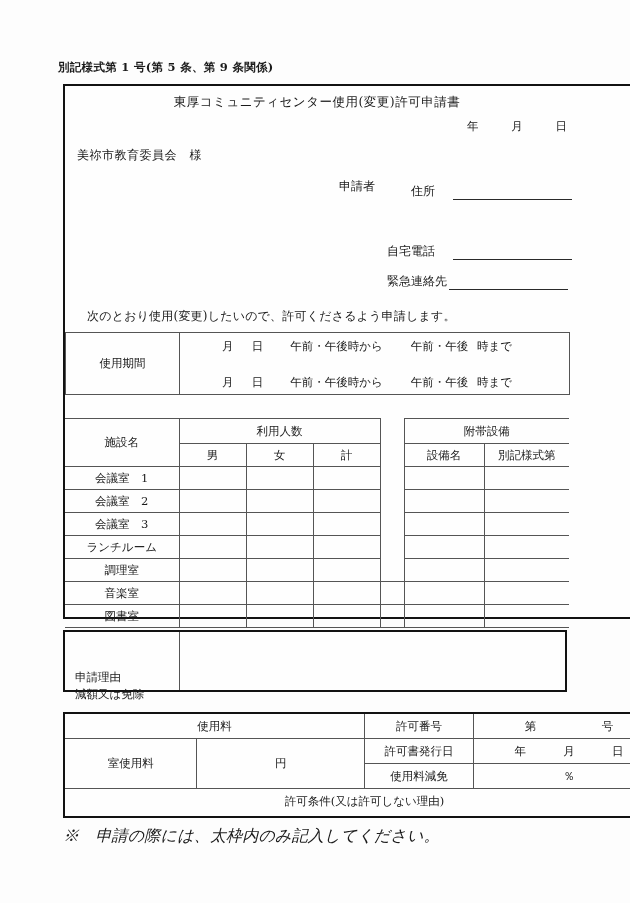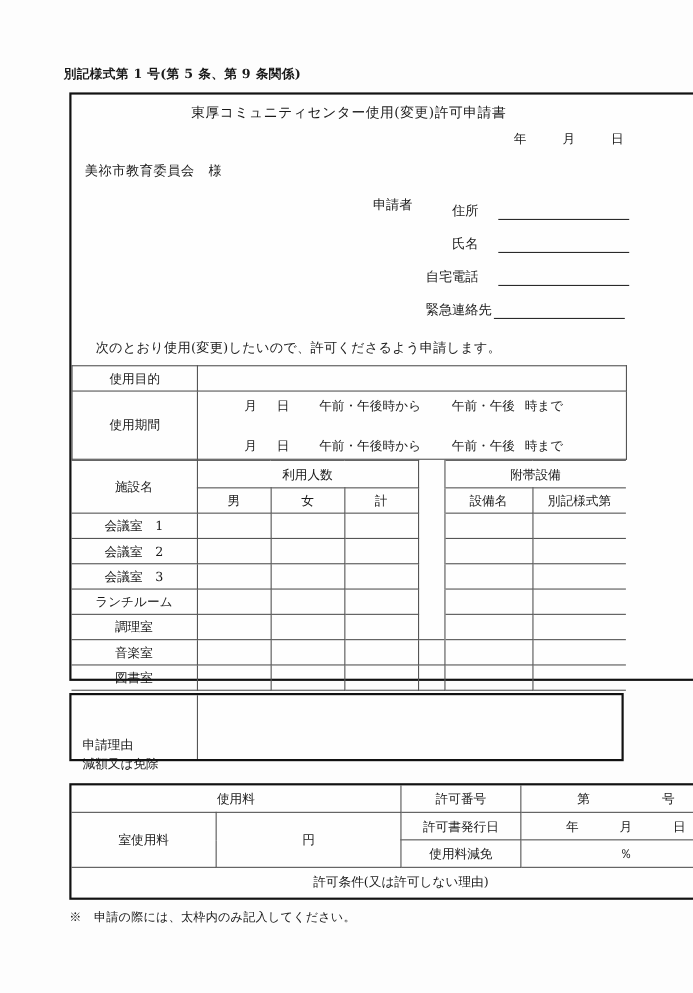--- a/index.html
+++ b/index.html
@@ -237,22 +237,23 @@
     text-align: left;
     padding-left: 8px;
     height: 34px;
     vertical-align: top;
     padding-top: 5px;
   }
 
   .note {
     position: absolute;
     left: 63px; top: 828px;
-    font-size: 11px;
+    font-size: 16px;
     letter-spacing: .2px;
+    font-style: italic;
   }
 </style>
 </head>
 <body>
 
 <div class="page">
 
   <div class="t form-no">別記様式第 1 号(第 5 条、第 9 条関係)</div>
 
   <div class="main-box">
@@ -264,48 +265,40 @@
       <span>月</span>
       <span>日</span>
     </div>
 
     <div class="t addressee">美祢市教育委員会　様</div>
 
     <div class="t applicant-label">申請者</div>
 
     <div class="field-row fr1">
       <span class="field-label">住所</span>
-      <span class="field-rule"></span>
-    </div>
-    <div class="field-row fr2">
-      <span class="field-label">氏名</span>
       <span class="field-rule"></span>
     </div>
     <div class="field-row fr3">
       <span class="field-label">自宅電話</span>
       <span class="field-rule"></span>
     </div>
     <div class="field-row fr4">
       <span class="field-label">緊急連絡先</span>
       <span class="field-rule"></span>
     </div>
 
     <div class="t intro">次のとおり使用(変更)したいので、許可くださるよう申請します。</div>
 
     <div class="section-upper">
       <table class="grid">
         <colgroup>
             <col style="width:114px">
             <col style="width:390px">
           </colgroup>
         <tbody>
-          <tr class="row-purpose">
-            <td class="c-label">使用目的</td>
-            <td></td>
-          </tr>
           <tr class="row-period">
             <td class="c-label">使用期間</td>
             <td>
               <span class="period-inner">
                 <span class="period-line top">
                   <span class="pl-m">月</span>
                   <span class="pl-d">日</span>
                   <span class="pl-ap1">午前・午後</span>
                   <span class="pl-h1">時から</span>
                   <span class="pl-ap2">午前・午後</span>

